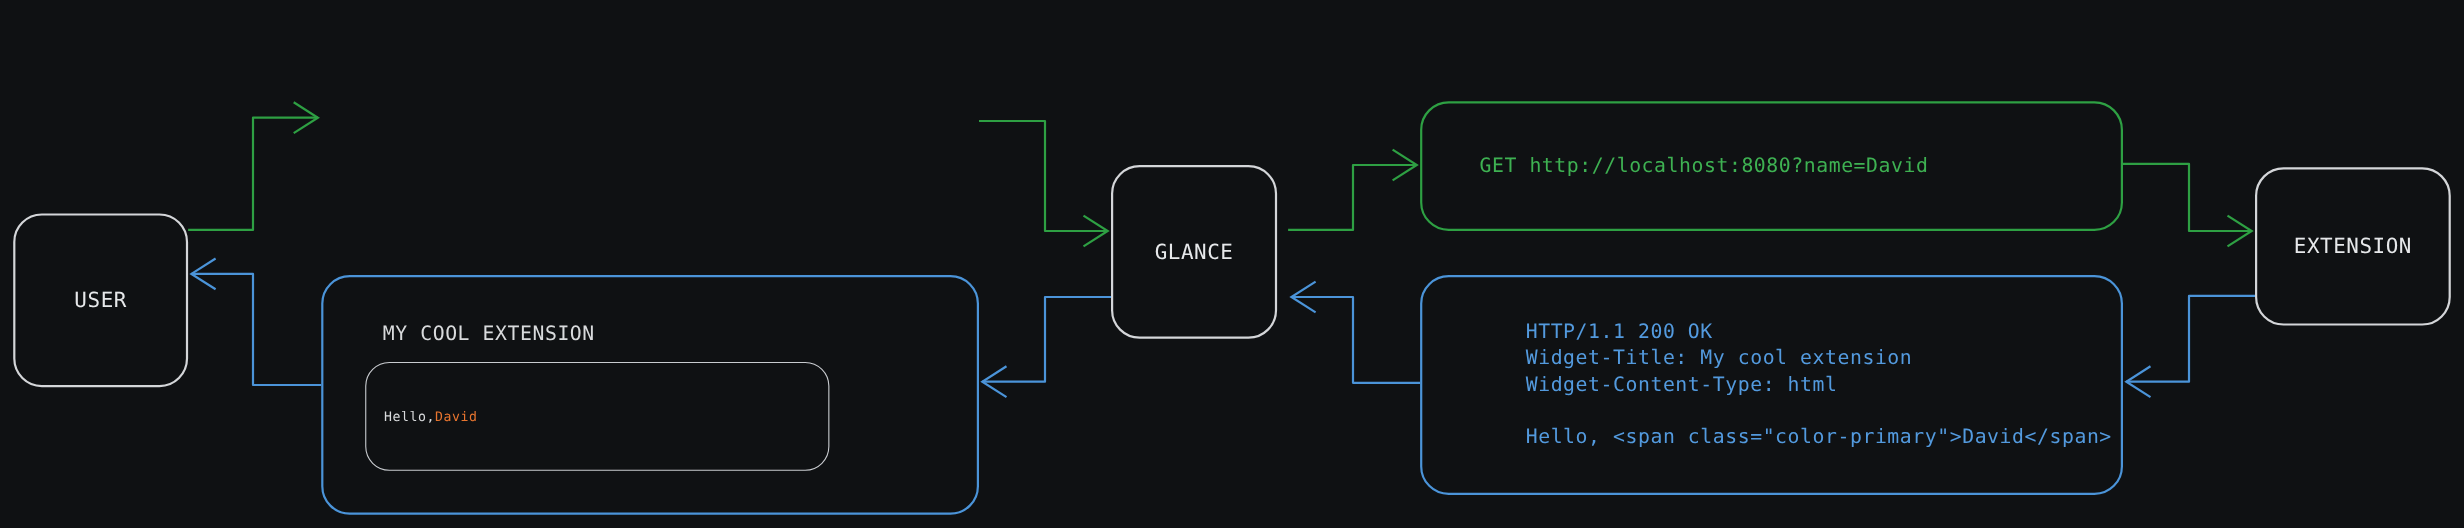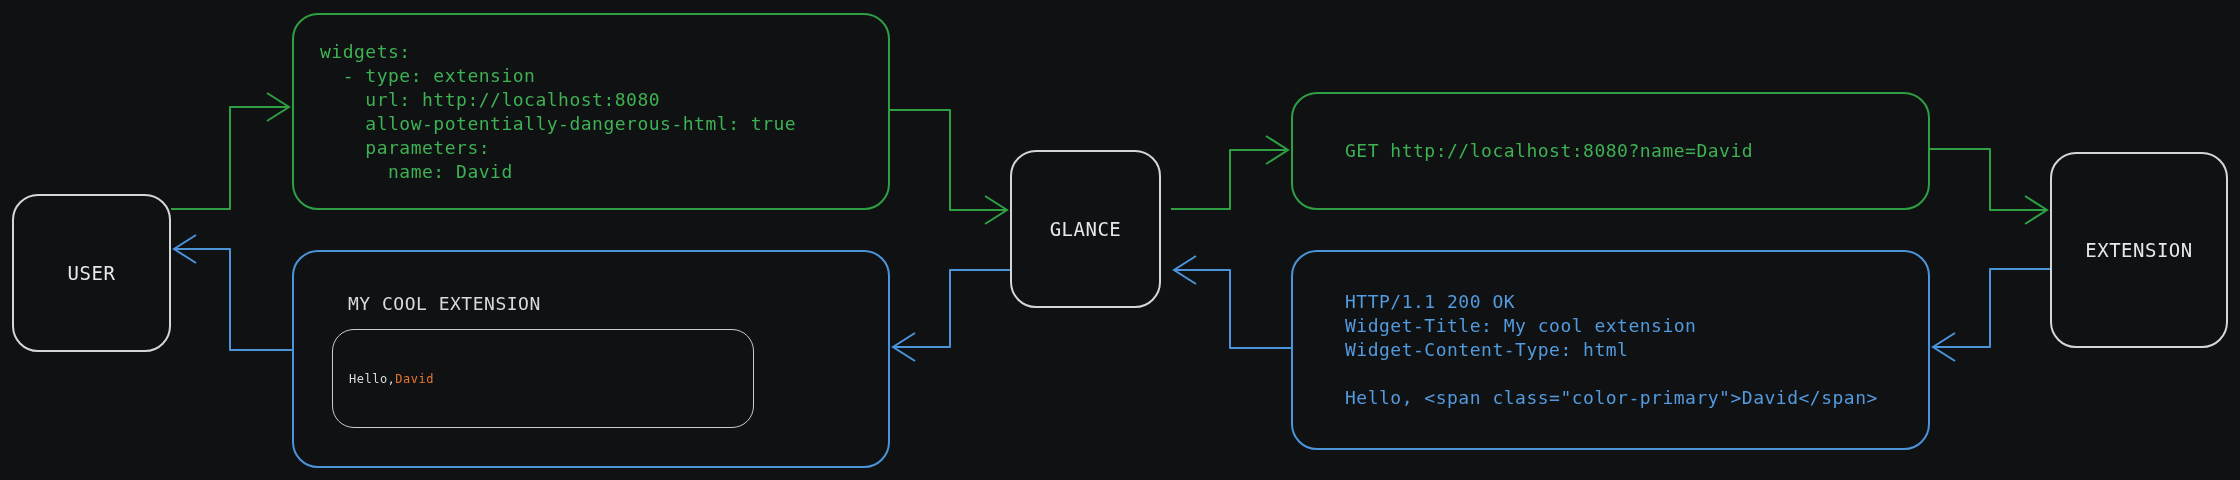--- a/index.html
+++ b/index.html
@@ -33,32 +33,32 @@
     display: flex;
     align-items: center;
     justify-content: center;
     color: var(--text-primary);
     font-size: 19px;
     letter-spacing: 0.5px;
     background: transparent;
   }
   #user-node      { left: 12px;   top: 150px; width: 159px; height: 158px; margin-top: 44px; }
   #glance-node    { left: 1010px; top: 150px; width: 151px; height: 158px; }
-  #extension-node { left: 2050px; top: 152px; width: 178px; height: 196px; }
+  #extension-node { left: 2050px; top: 152px; width: 178px; height: 144px; }
 
   
   .msg-box {
     border-radius: 26px;
     background: transparent;
     display: flex;
     flex-direction: column;
     justify-content: center;
   }
   .msg-box.green { border: 2px solid var(--green); }
-  .msg-box.blue  { border: 2px solid var(--blue); }
+  .msg-box.blue  { border: 2px solid var(--blue); padding-left: 42px; }
 
   pre.code {
     font-family: inherit;
     font-size: 18px;
     line-height: 24px;
     letter-spacing: 0.5px;
     white-space: pre;
   }
   .green-code { color: var(--green-text); }
   .blue-code  { color: var(--blue-text); }
@@ -131,28 +131,20 @@
   <div id="user-node" class="abs node">
     <span>USER</span>
   </div>
   <div id="glance-node" class="abs node">
     <span>GLANCE</span>
   </div>
   <div id="extension-node" class="abs node">
     <span>EXTENSION</span>
   </div>
 
-  <div id="config-box" class="abs msg-box green">
-    <pre class="code green-code">widgets:
-  - type: extension
-    url: http://localhost:8080
-    allow-potentially-dangerous-html: true
-    parameters:
-      name: David</pre>
-  </div>
 
   <div id="request-box" class="abs msg-box green">
     <pre class="code green-code">GET http://localhost:8080?name=David</pre>
   </div>
 
   <div id="response-box" class="abs msg-box blue">
     <pre class="code blue-code">HTTP/1.1 200 OK
 Widget-Title: My cool extension
 Widget-Content-Type: html
 

